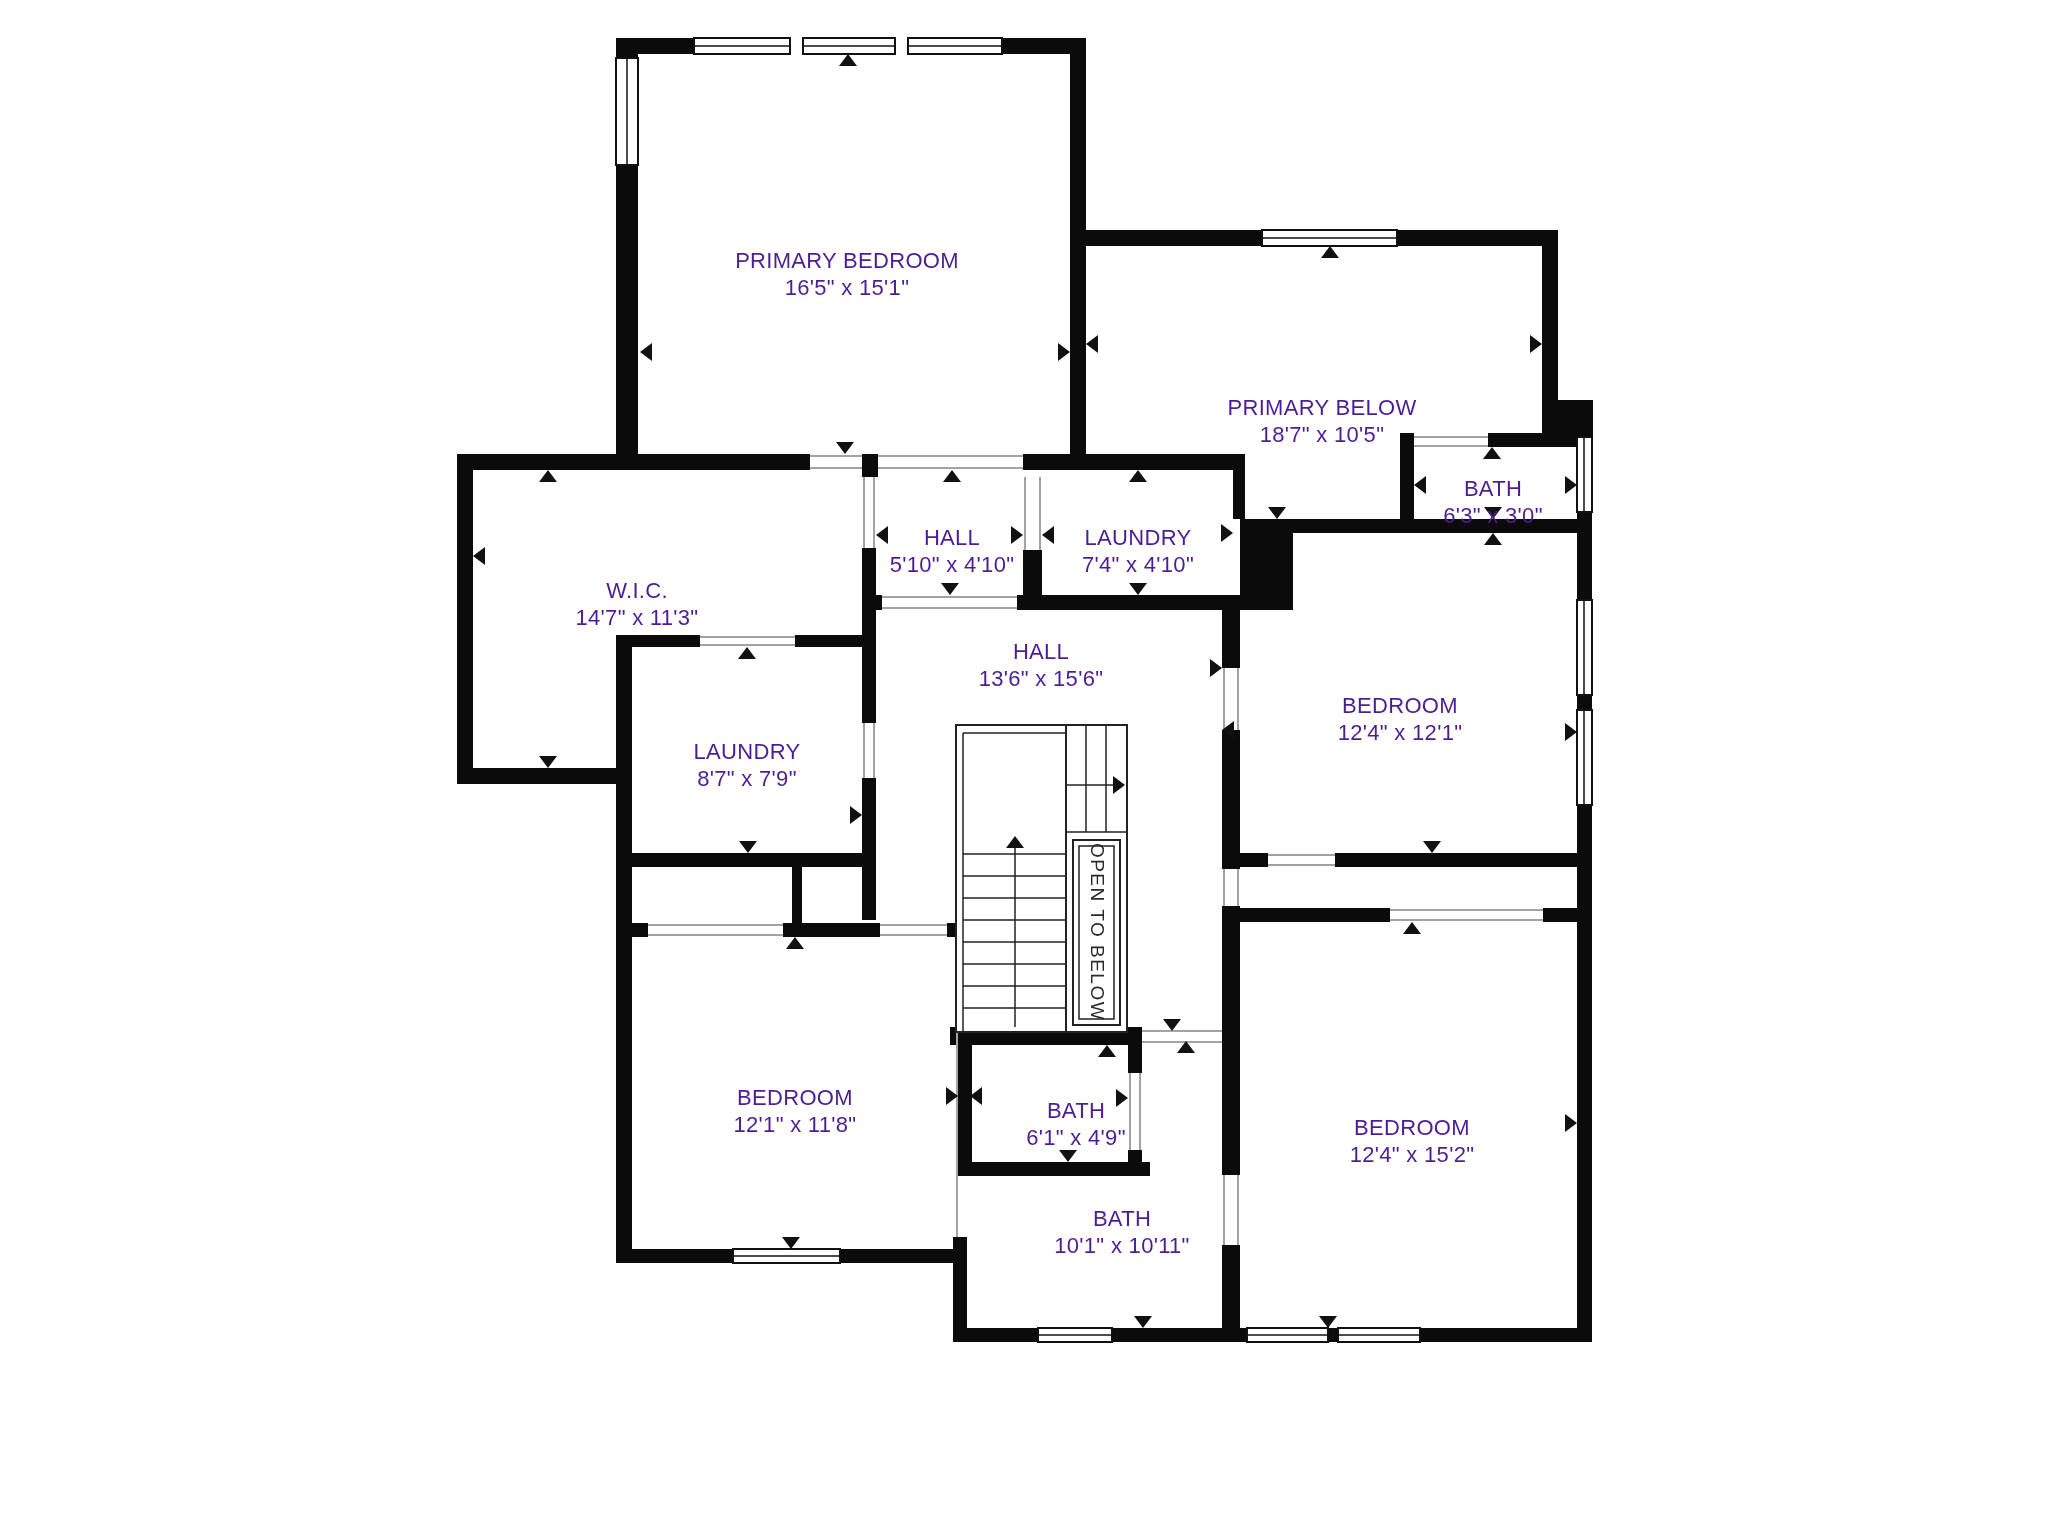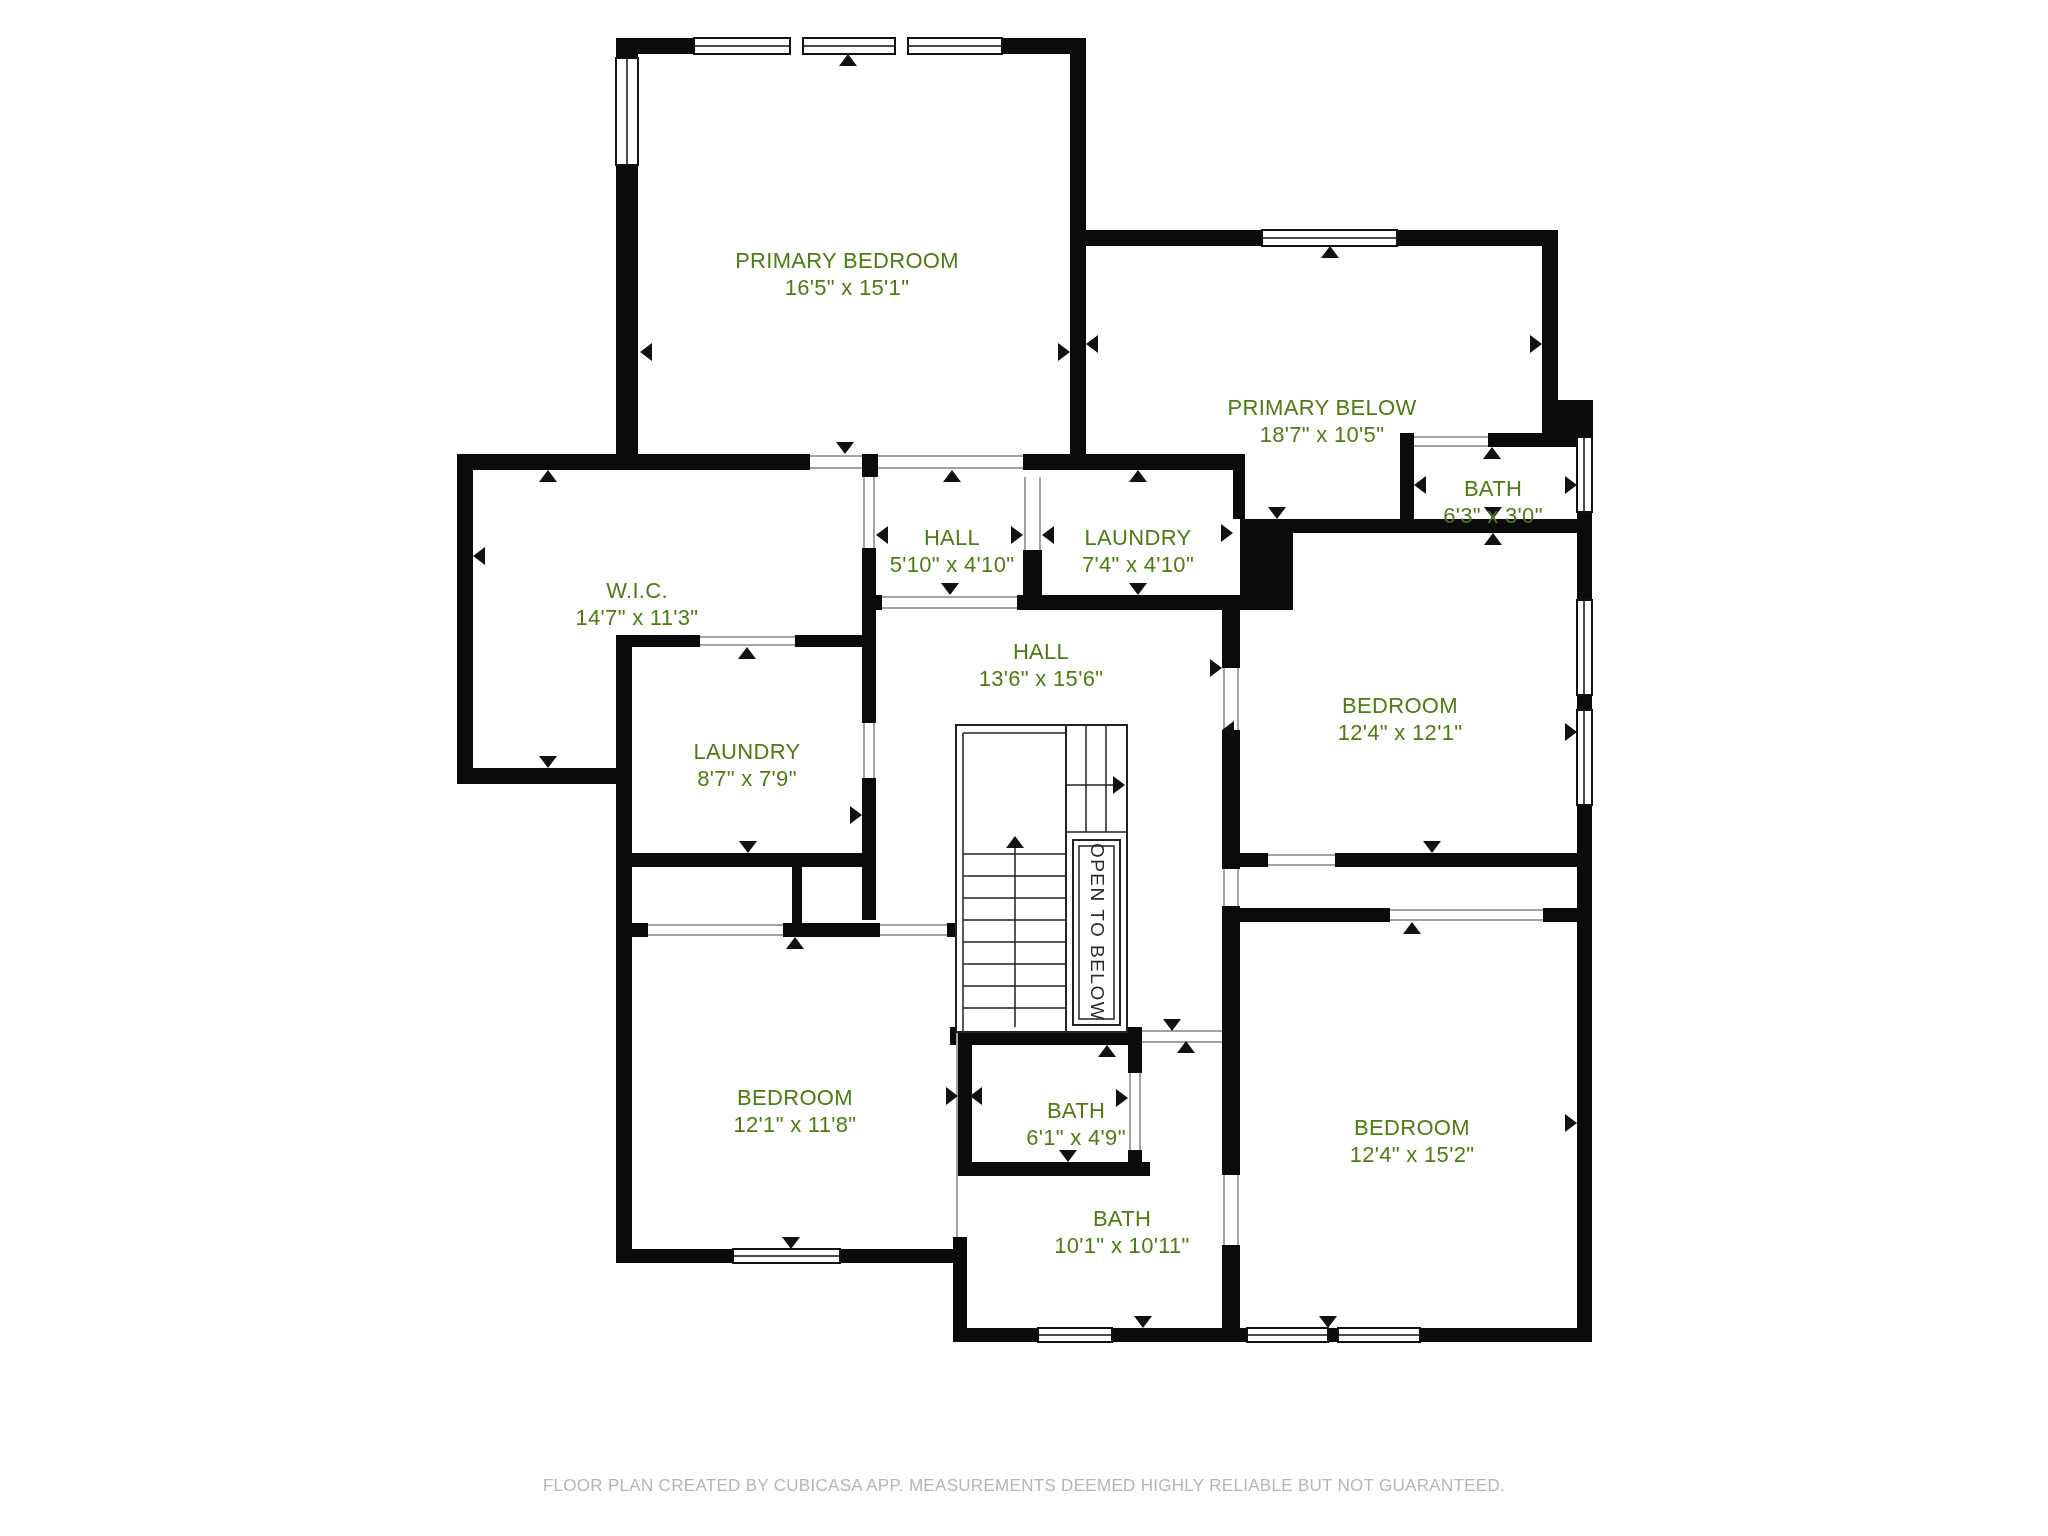--- a/index.html
+++ b/index.html
@@ -1,20 +1,20 @@
 <!DOCTYPE html>
 <html><head>
 <meta charset="utf-8">
 <style>
   html,body{margin:0;padding:0;background:#ffffff;}
   #canvas{position:relative;width:2048px;height:1536px;background:#ffffff;overflow:hidden;
           font-family:"Liberation Sans",sans-serif;}
   #plan-svg{position:absolute;left:0;top:0;}
   .room-label{position:absolute;transform:translate(-50%,-50%);text-align:center;
-              white-space:nowrap;color:#4d7c0f;font-size:22px;line-height:27px;letter-spacing:.3px;}
+              white-space:nowrap;color:#4c1d95;font-size:22px;line-height:27px;letter-spacing:.3px;}
   .room-name,.room-dims{pointer-events:none;}
   .otb-label{position:absolute;transform:translate(-50%,-50%) rotate(90deg);
              color:#2a2a2a;font-size:19px;letter-spacing:1.5px;white-space:nowrap;}
   .footer-note{position:absolute;left:0;top:1476px;width:100%;text-align:center;
                color:#b5b5b5;font-size:17px;letter-spacing:.3px;}
 </style>
 </head>
 <body>
 
 <div id="canvas">
@@ -306,14 +306,13 @@
     <div class="room-name">BATH</div>
     <div class="room-dims">10'1" x 10'11"</div>
   </div>
   <div class="room-label" style="left:1412px;top:1141px">
     <div class="room-name">BEDROOM</div>
     <div class="room-dims">12'4" x 15'2"</div>
   </div>
 
   <div class="otb-label" style="left:1097px;top:932px">OPEN TO BELOW</div>
 
-  <div class="footer-note">FLOOR PLAN CREATED BY CUBICASA APP. MEASUREMENTS DEEMED HIGHLY RELIABLE BUT NOT GUARANTEED.</div>
 </div>
 
 </body></html>

